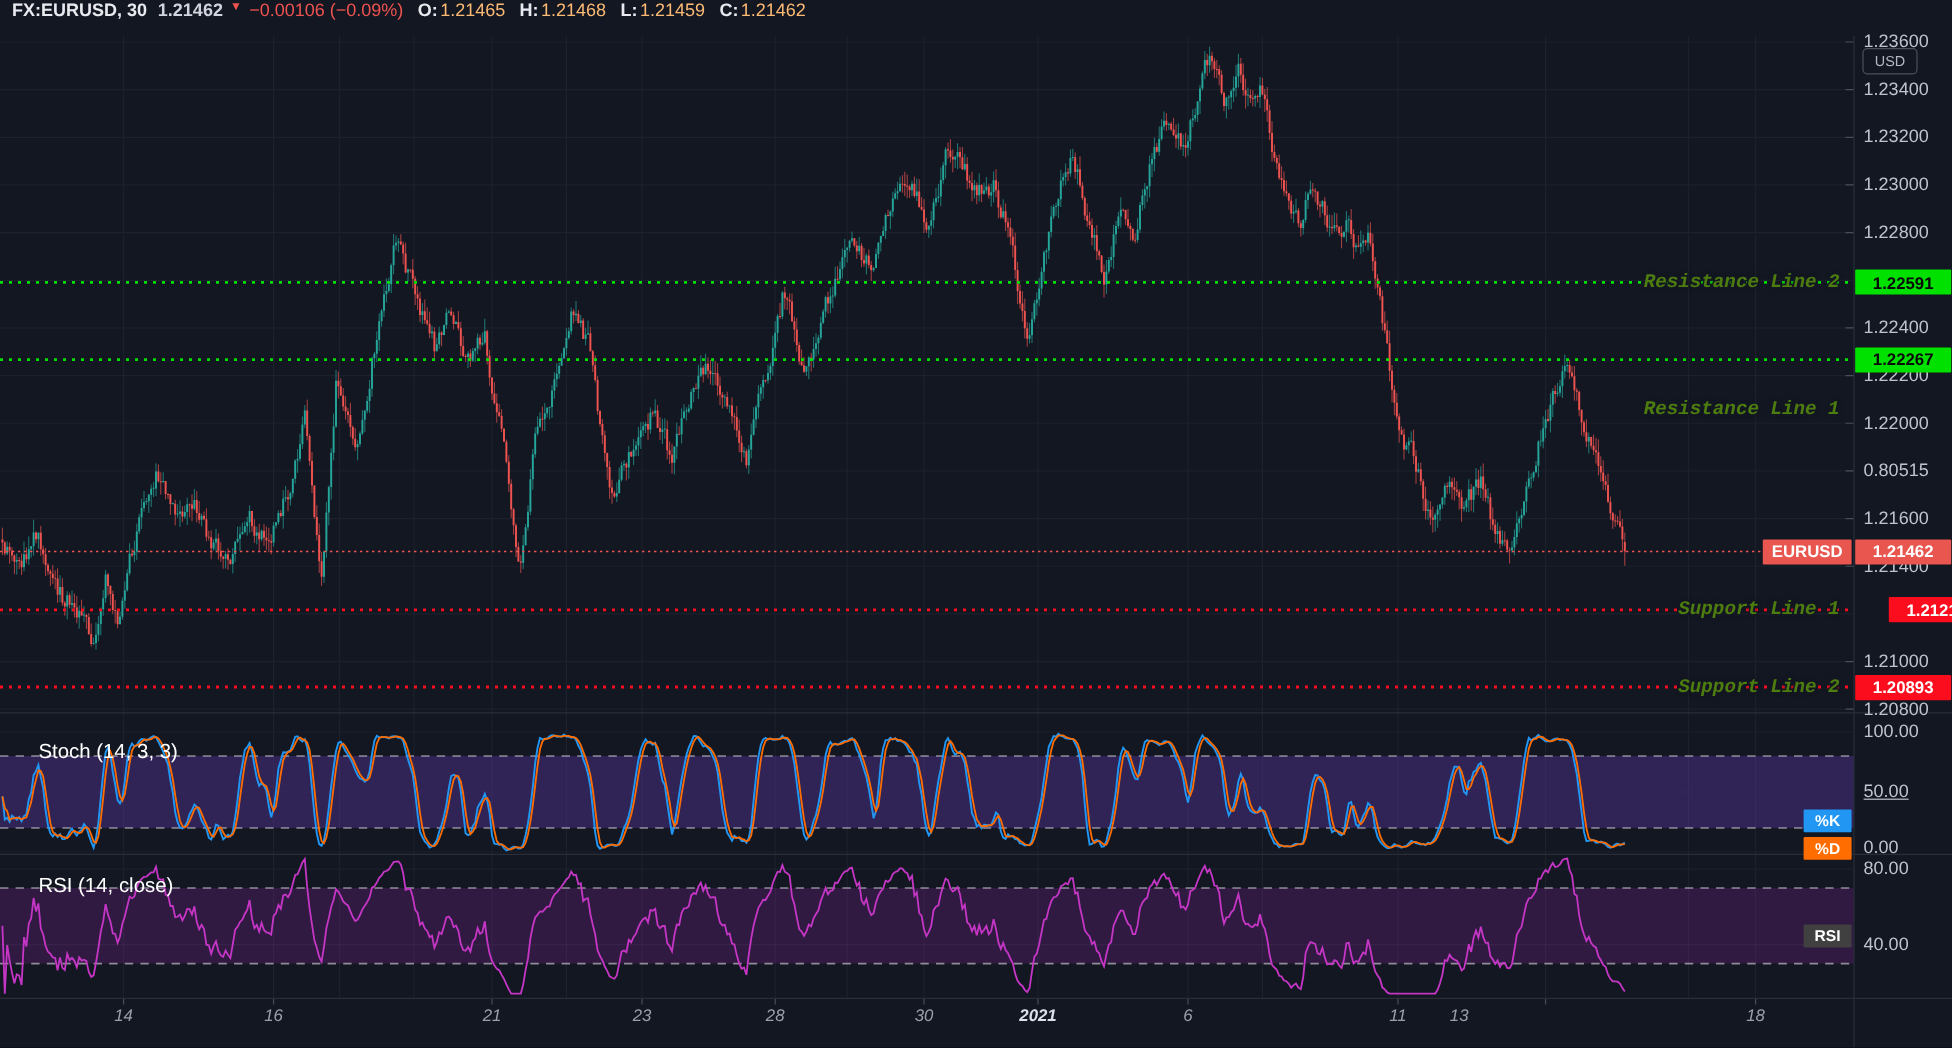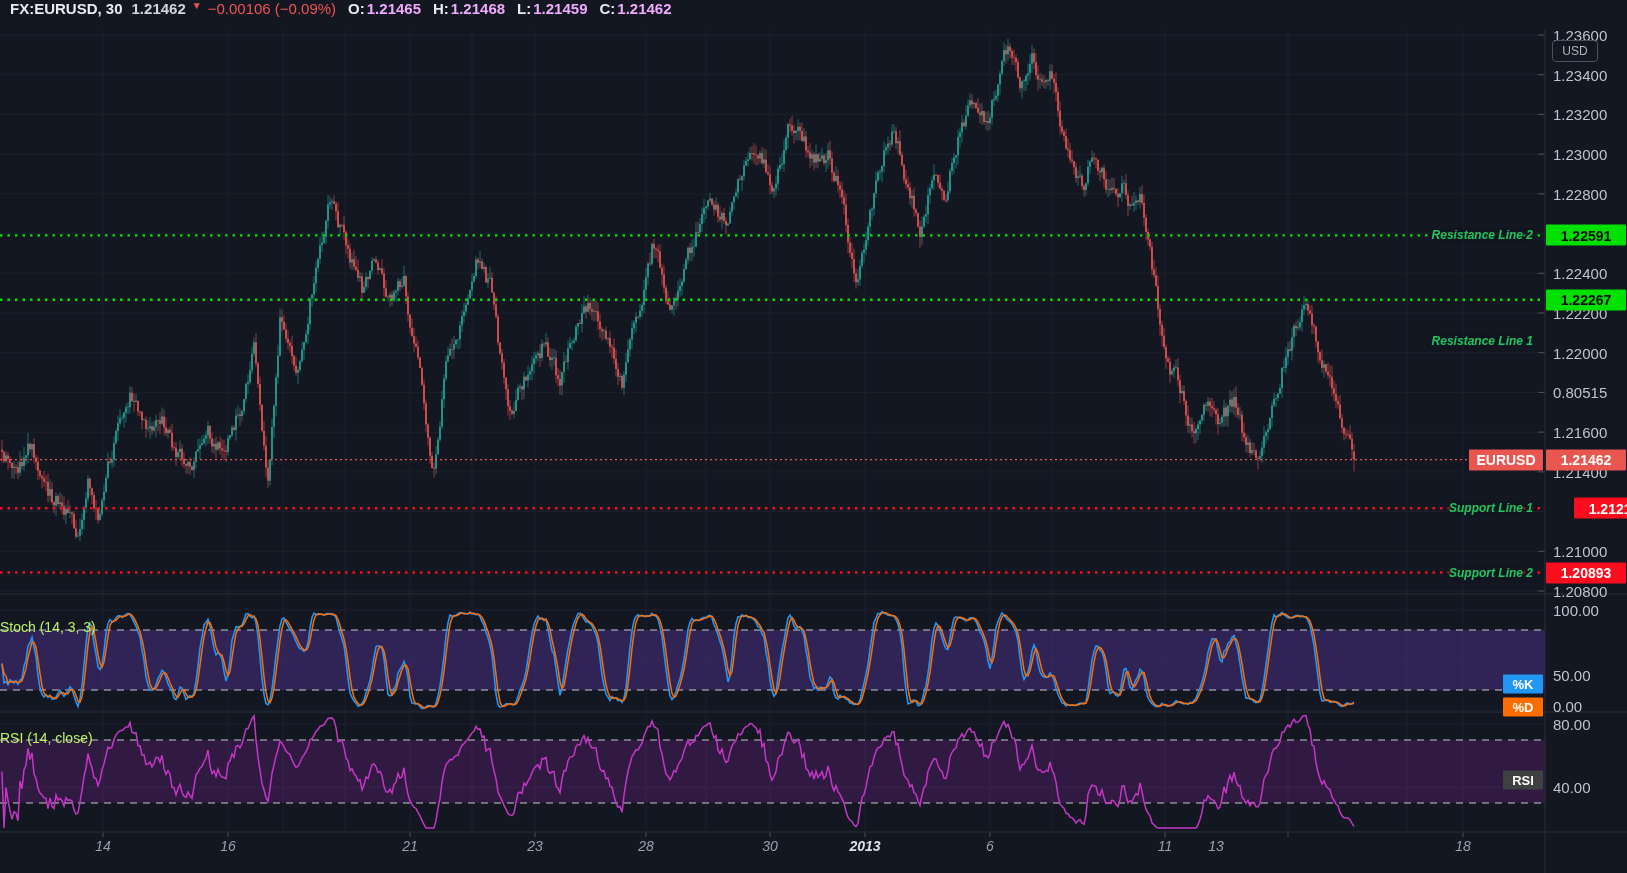--- a/index.html
+++ b/index.html
@@ -7,37 +7,37 @@
        font-family:"Liberation Sans",sans-serif;-webkit-font-smoothing:antialiased;}
   svg{position:absolute;left:0;top:0;}
   
   #header{position:absolute;left:0;top:0;right:0;height:30px;display:flex;align-items:flex-start;
           padding-left:10px;font-size:15px;color:#d1d4dc;z-index:5;}
   #header .sym{font-weight:bold;color:#e8eaef;}
   #header .last{font-weight:bold;margin-left:9px;}
   #header .tri{color:#ef5350;font-size:10px;margin-left:6px;}
   #header .chg{color:#ef5350;margin-left:6px;}
   #header .olbl{font-weight:bold;color:#e8eaef;margin-left:12px;}
-  #header .oval{color:#f0abfc;margin-left:2px;font-weight:bold;}
+  #header .oval{color:#fdba74;margin-left:2px;}
   
   .axis-label{position:absolute;left:1553px;transform:translateY(-50%);font-size:15px;color:#bfc3cd;white-space:nowrap;}
   .osc-label{position:absolute;left:1553px;transform:translateY(-50%);font-size:15px;color:#bfc3cd;white-space:nowrap;}
   .time-label{position:absolute;top:846px;transform:translate(-50%,-50%);font-size:14px;color:#9aa0ab;white-space:nowrap;font-style:italic;}
   .time-label.bold{color:#dde0e8;font-weight:bold;}
   
   .tag{position:absolute;left:1546px;width:80px;height:21px;transform:translateY(-50%);
        display:flex;align-items:center;justify-content:center;font-size:14px;font-weight:bold;border-radius:1px;z-index:4;}
-  .lvl-label{position:absolute;right:94px;transform:translateY(-50%);font-size:12px;font-weight:bold;font-style:italic;
-       color:#22c55e;white-space:nowrap;z-index:3;
-       text-shadow:-1px -1px 0 #131722,1px -1px 0 #131722,-1px 1px 0 #131722,1px 1px 0 #131722,0 0 4px #131722;}
+  .lvl-label{position:absolute;right:94px;transform:translateY(-50%);font-size:16px;font-weight:bold;font-style:italic;
+       color:#4d7c0f;white-space:nowrap;z-index:3;
+       text-shadow:-1px -1px 0 #131722,1px -1px 0 #131722,-1px 1px 0 #131722,1px 1px 0 #131722,0 0 4px #131722;font-family:Liberation Mono, monospace;}
   .sym-tag{position:absolute;left:1469px;width:74px;height:21px;transform:translateY(-50%);
        display:flex;align-items:center;justify-content:center;font-size:14px;font-weight:bold;border-radius:1px;z-index:4;}
   .badge{position:absolute;left:1503px;width:40px;height:19px;transform:translateY(-50%);
        display:flex;align-items:center;justify-content:center;font-size:13px;font-weight:bold;color:#fff;border-radius:1px;z-index:4;}
-  .ind-title{position:absolute;left:0;transform:translateY(-50%);font-size:14px;color:#bef264;z-index:3;white-space:nowrap;}
+  .ind-title{position:absolute;left:32px;transform:translateY(-50%);font-size:17px;color:#ffffff;z-index:3;white-space:nowrap;}
   #usd-badge{position:absolute;left:1552px;top:40px;width:44px;height:20px;border:1px solid #4c505c;border-radius:4px;
        display:flex;align-items:center;justify-content:center;font-size:12px;color:#b2b5be;z-index:4;}
 </style>
 </head>
 <body>
 
 <div id="app">
 
   <div id="header">
     <span class="sym">FX:EURUSD, 30</span>
@@ -155,31 +155,31 @@
       <div class="axis-label" style="top: 193.857px;">1.22800</div>
       <div class="axis-label" style="top: 273.286px;">1.22400</div>
       <div class="axis-label" style="top: 313px;">1.22200</div>
       <div class="axis-label" style="top: 352.714px;">1.22000</div>
       <div class="axis-label" style="top: 392.429px;">0.80515</div>
       <div class="axis-label" style="top: 432.143px;">1.21600</div>
       <div class="axis-label" style="top: 471.857px;">1.21400</div>
       <div class="axis-label" style="top: 551.286px;">1.21000</div>
       <div class="axis-label" style="top: 591px;">1.20800</div>
       <div class="osc-label" style="top: 610px;">100.00</div>
-      <div class="osc-label" style="top: 675px;">50.00</div>
+      <div class="osc-label" style="top: 660px; text-decoration: underline;">50.00</div>
       <div class="osc-label" style="top: 706px;">0.00</div>
       <div class="osc-label" style="top: 724.25px;">80.00</div>
       <div class="osc-label" style="top: 787.25px;">40.00</div>
       <div class="time-label" style="left: 103px;">14</div>
       <div class="time-label" style="left: 228px;">16</div>
       <div class="time-label" style="left: 410px;">21</div>
       <div class="time-label" style="left: 535px;">23</div>
       <div class="time-label" style="left: 646px;">28</div>
       <div class="time-label" style="left: 770px;">30</div>
-      <div class="time-label bold" style="left: 865px;">2013</div>
+      <div class="time-label bold" style="left: 865px;">2021</div>
       <div class="time-label" style="left: 990px;">6</div>
       <div class="time-label" style="left: 1165px;">11</div>
       <div class="time-label" style="left: 1216px;">13</div>
       <div class="time-label" style="left: 1463px;">18</div>
       <div class="lvl-label" style="top: 235.359px;">Resistance Line 2</div>
       <div class="tag" style="top: 235.359px; background: rgb(0, 225, 0); color: rgb(10, 10, 10);">1.22591</div>
       <div class="lvl-label" style="top: 299.696px; margin-top: 41px;">Resistance Line 1</div>
       <div class="tag" style="top: 299.696px; background: rgb(0, 225, 0); color: rgb(10, 10, 10);">1.22267</div>
       <div class="lvl-label" style="top: 508.196px;">Support Line 1</div>
       <div class="tag" style="top: 508.196px; background: rgb(251, 13, 30); color: rgb(255, 255, 255); margin-left: 28px;">1.21217</div>

